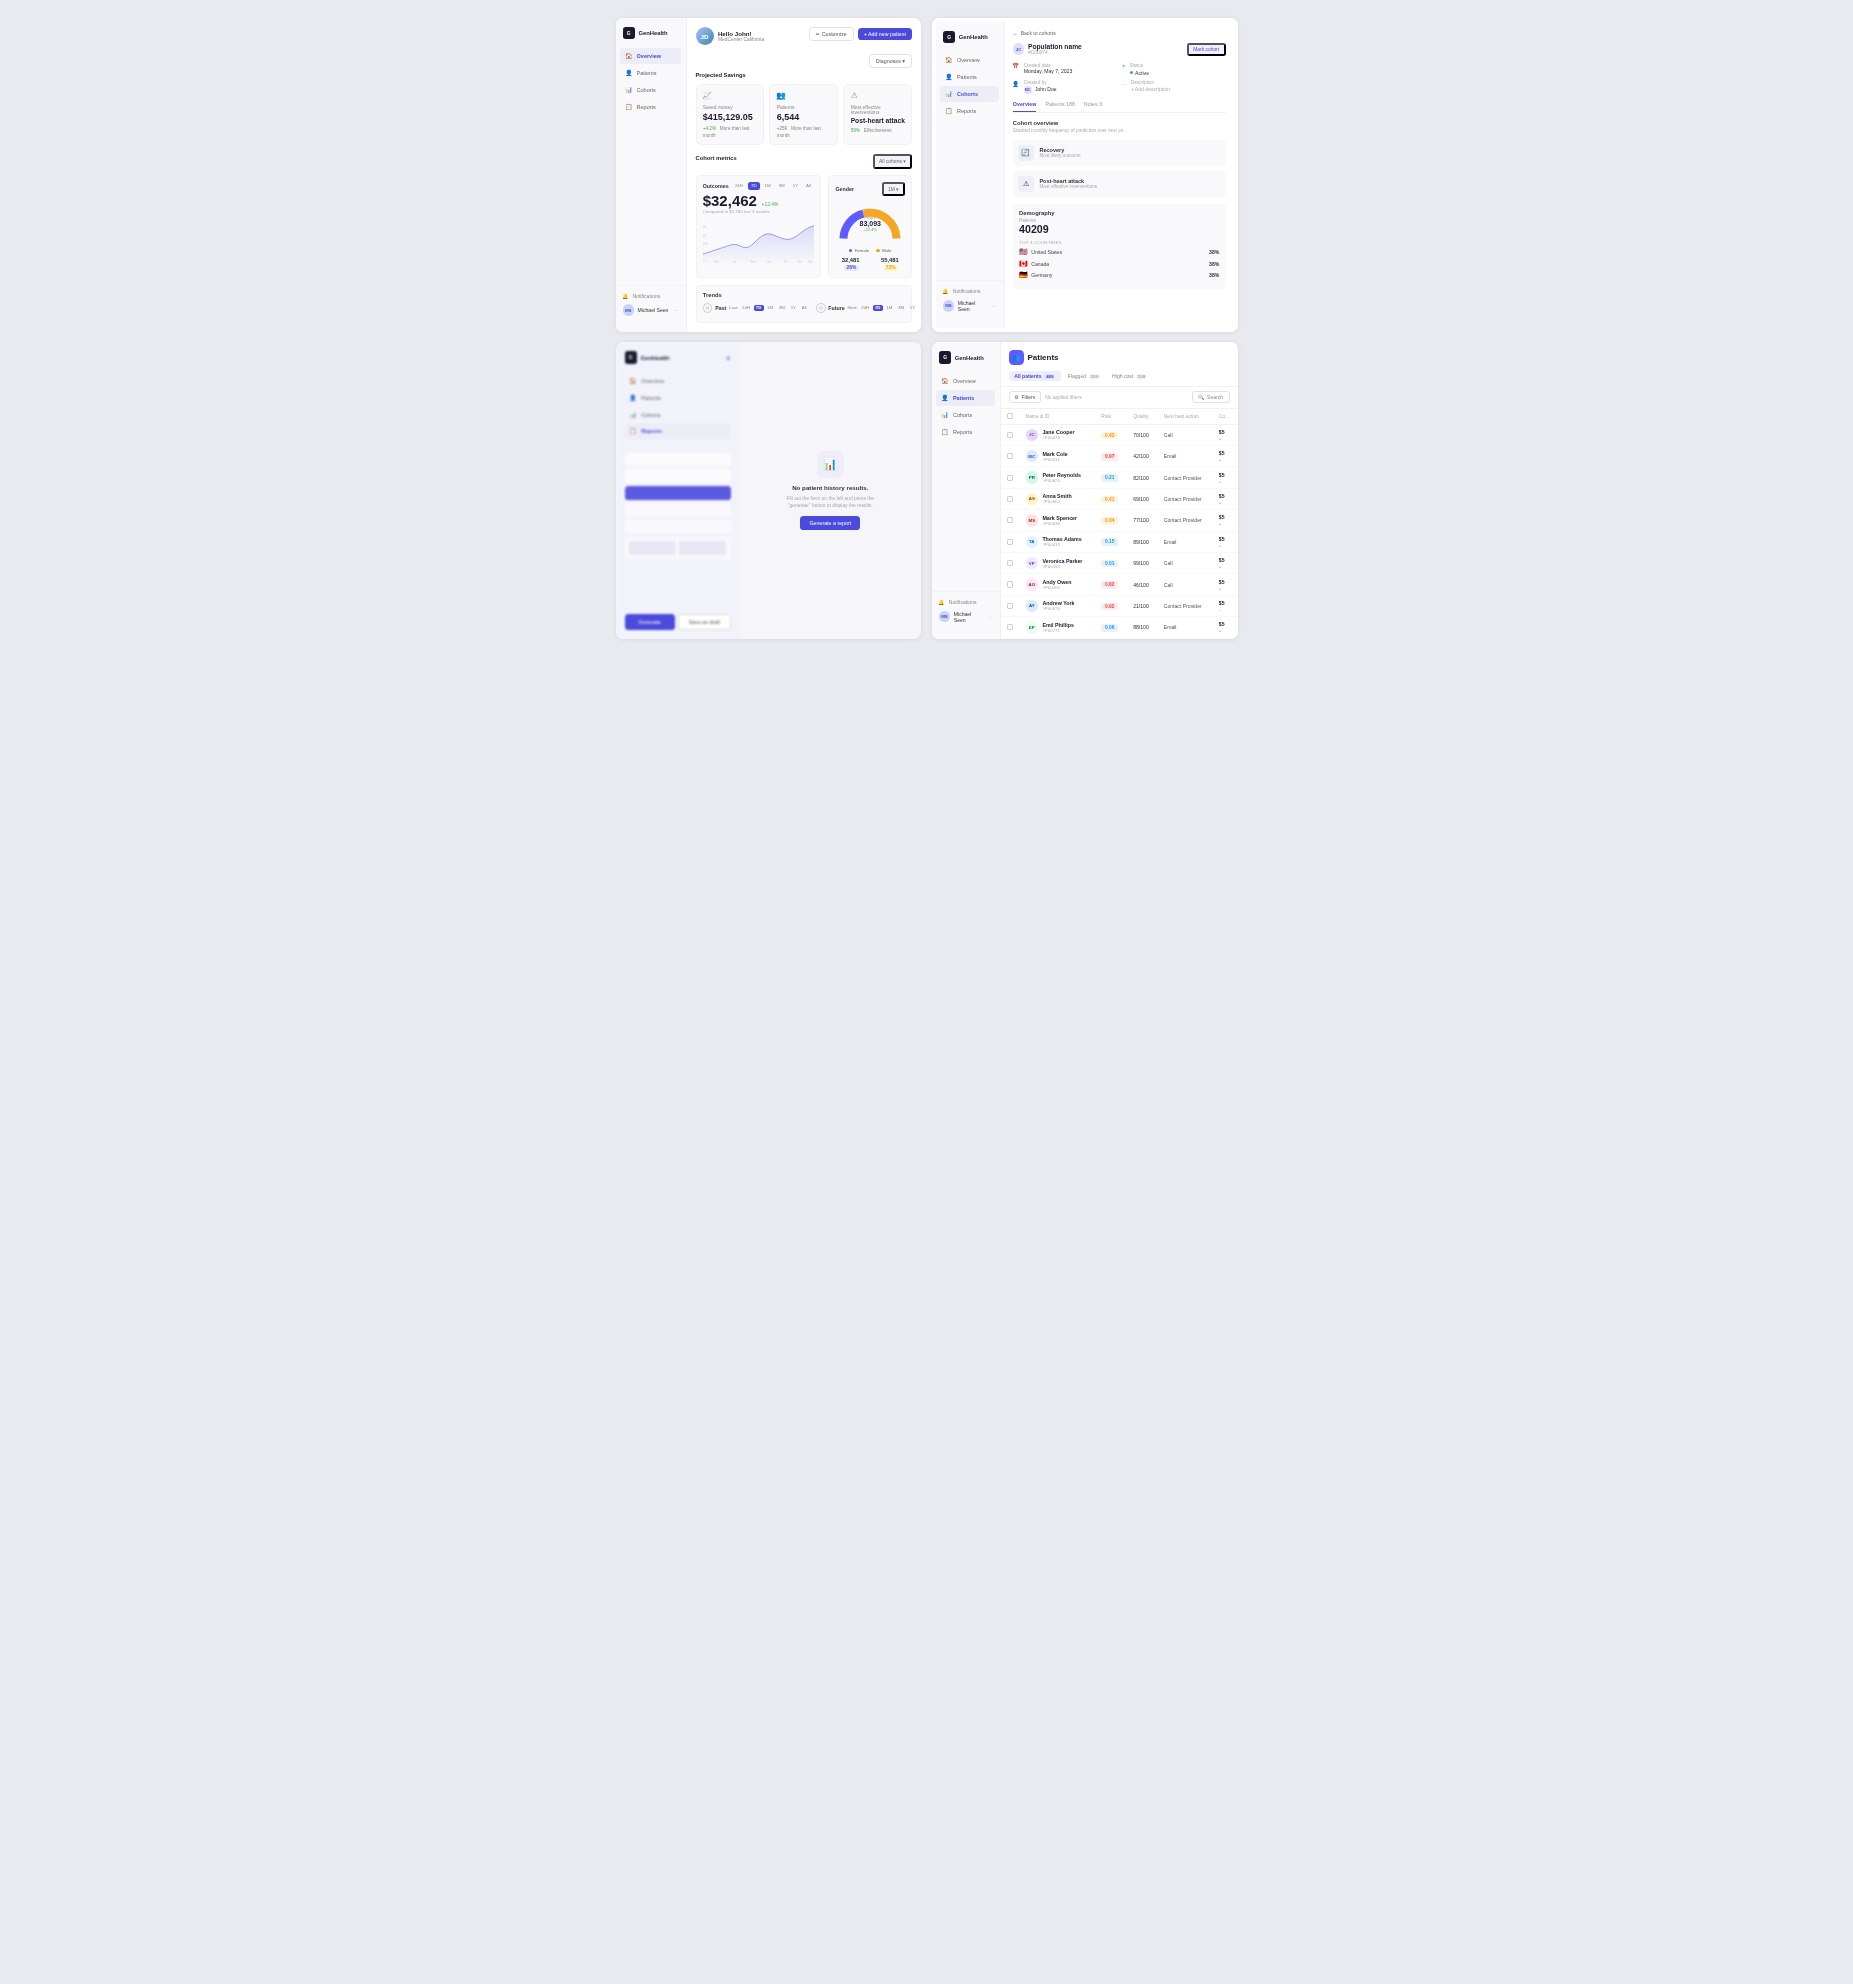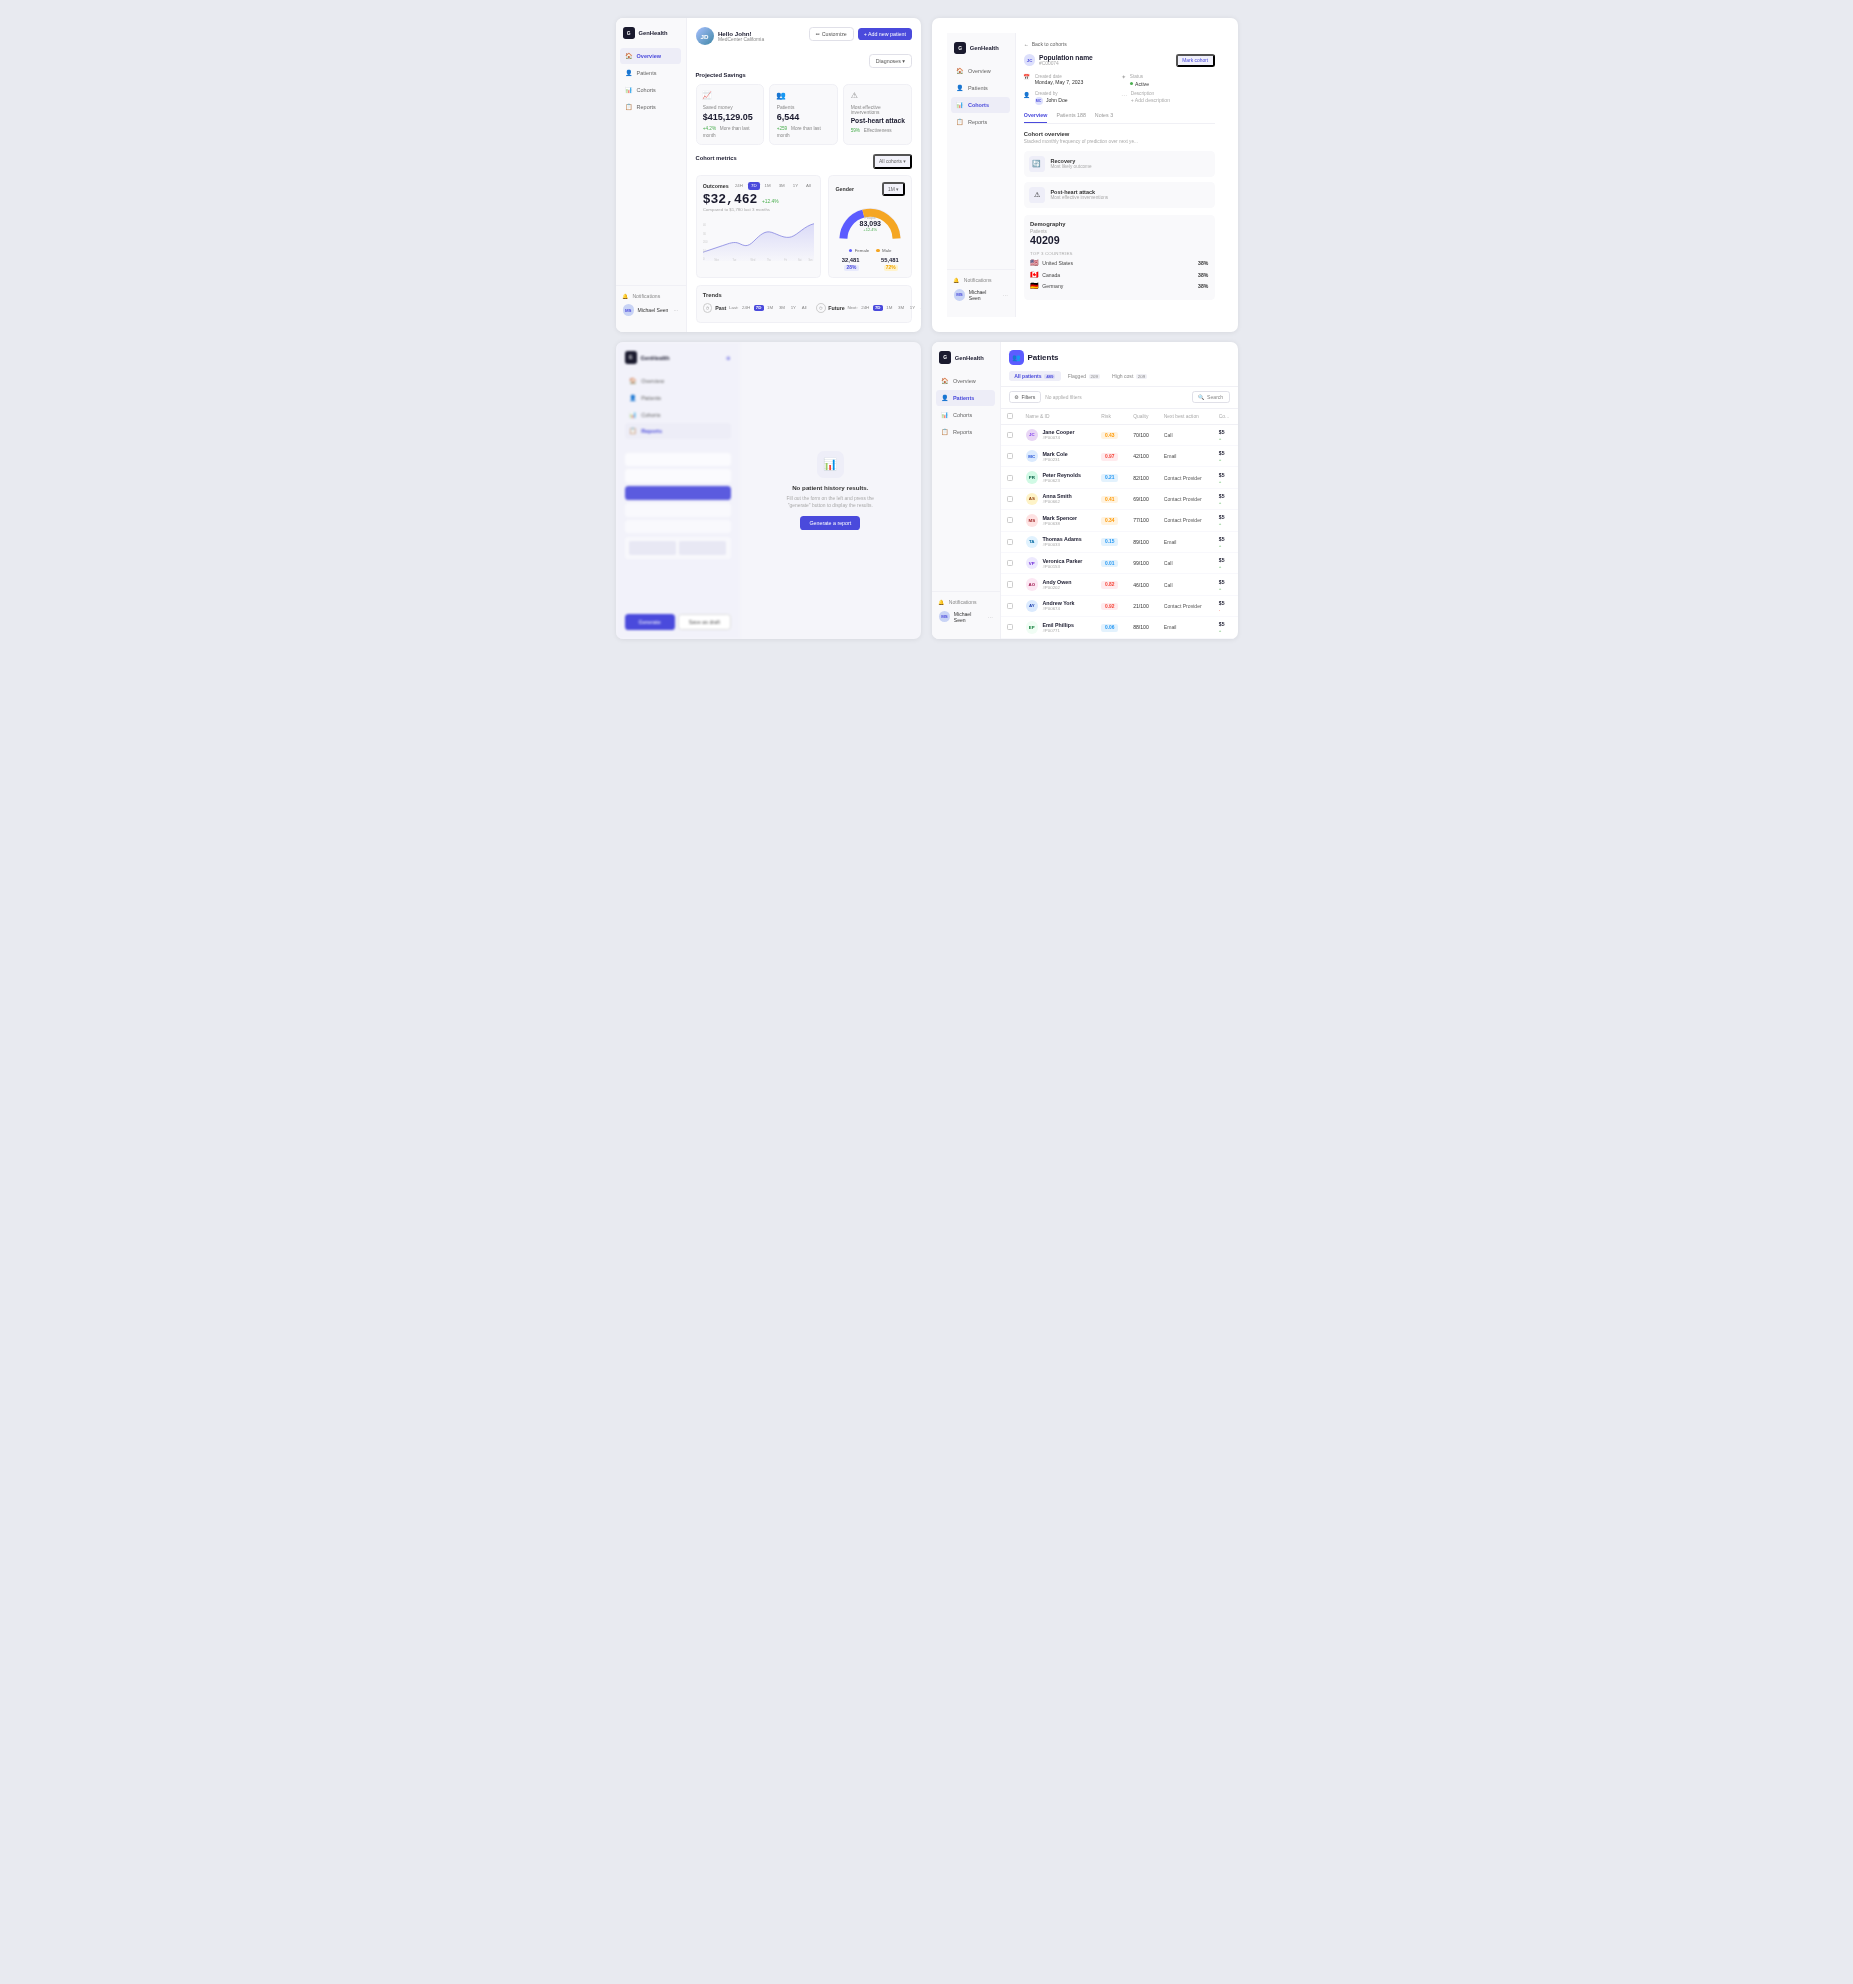--- a/index.html
+++ b/index.html
@@ -307,25 +307,24 @@
       font-size: 4.4px;
       color: #888;
       cursor: pointer;
     }
     .time-tab.active {
       background: #4a4adc;
       color: #fff;
     }
 
     .chart-big-value {
-      font-size: 13px;
+      font-size: 15px;
       font-weight: 700;
       color: #1a1a2e;
       display: inline;
-      font-family: Liberation Mono, monospace;
     }
 
     .chart-change {
       font-size: 4.9px;
       color: #4caf50;
       margin-left: 2.7px;
     }
 
     .chart-sub {
       font-size: 4.4px;
@@ -438,21 +437,21 @@
       color: #333;
     }
 
     .trend-time-tabs { display: flex; gap: 1.3px; font-size: 4.4px; color: #888; margin-left: auto; }
     .trend-time-tab { padding: 0.9px 2.2px; border-radius: 1.8px; cursor: pointer; }
     .trend-time-tab.active { background: #4a4adc; color: #fff; font-weight: 600; }
 
     
     .panel-cohort {
       display: flex;
-      padding: 15px;
+      padding: 4px;
     }
 
     .cohort-sidebar {
       width: 69px;
       background: #f9f9fb;
       border-right: 0.4px solid #f0f0f5;
       padding: 9px 0;
       display: flex;
       flex-direction: column;
       justify-content: space-between;

